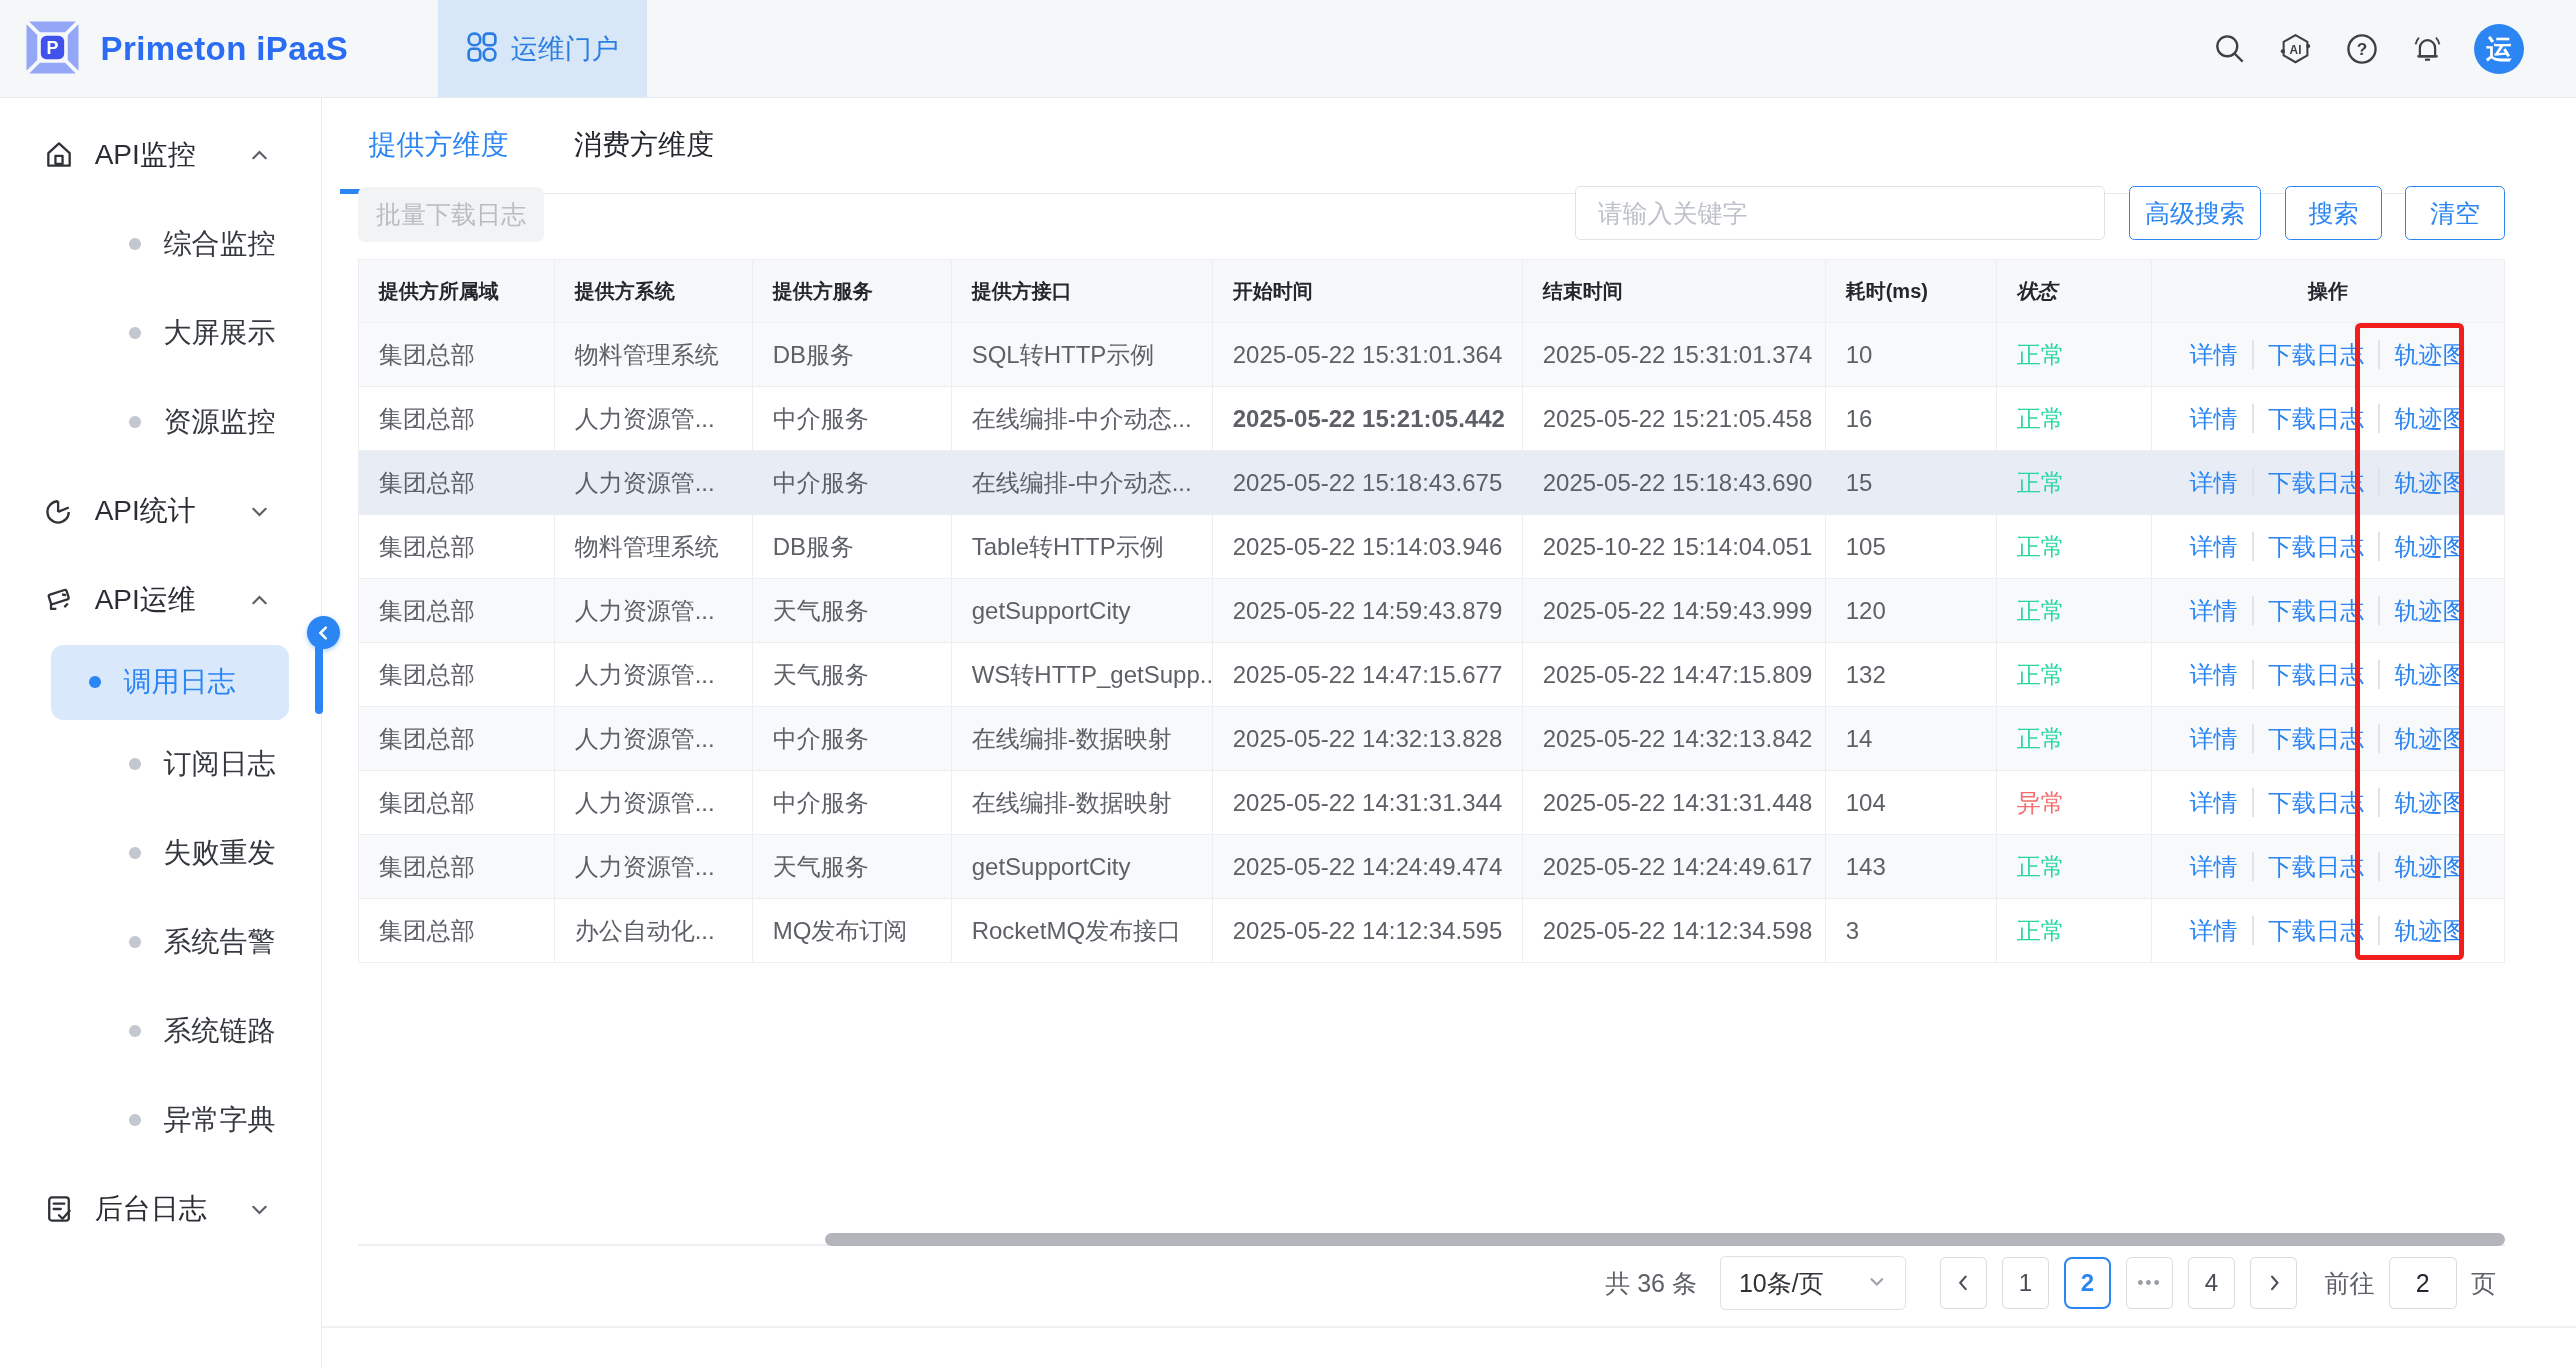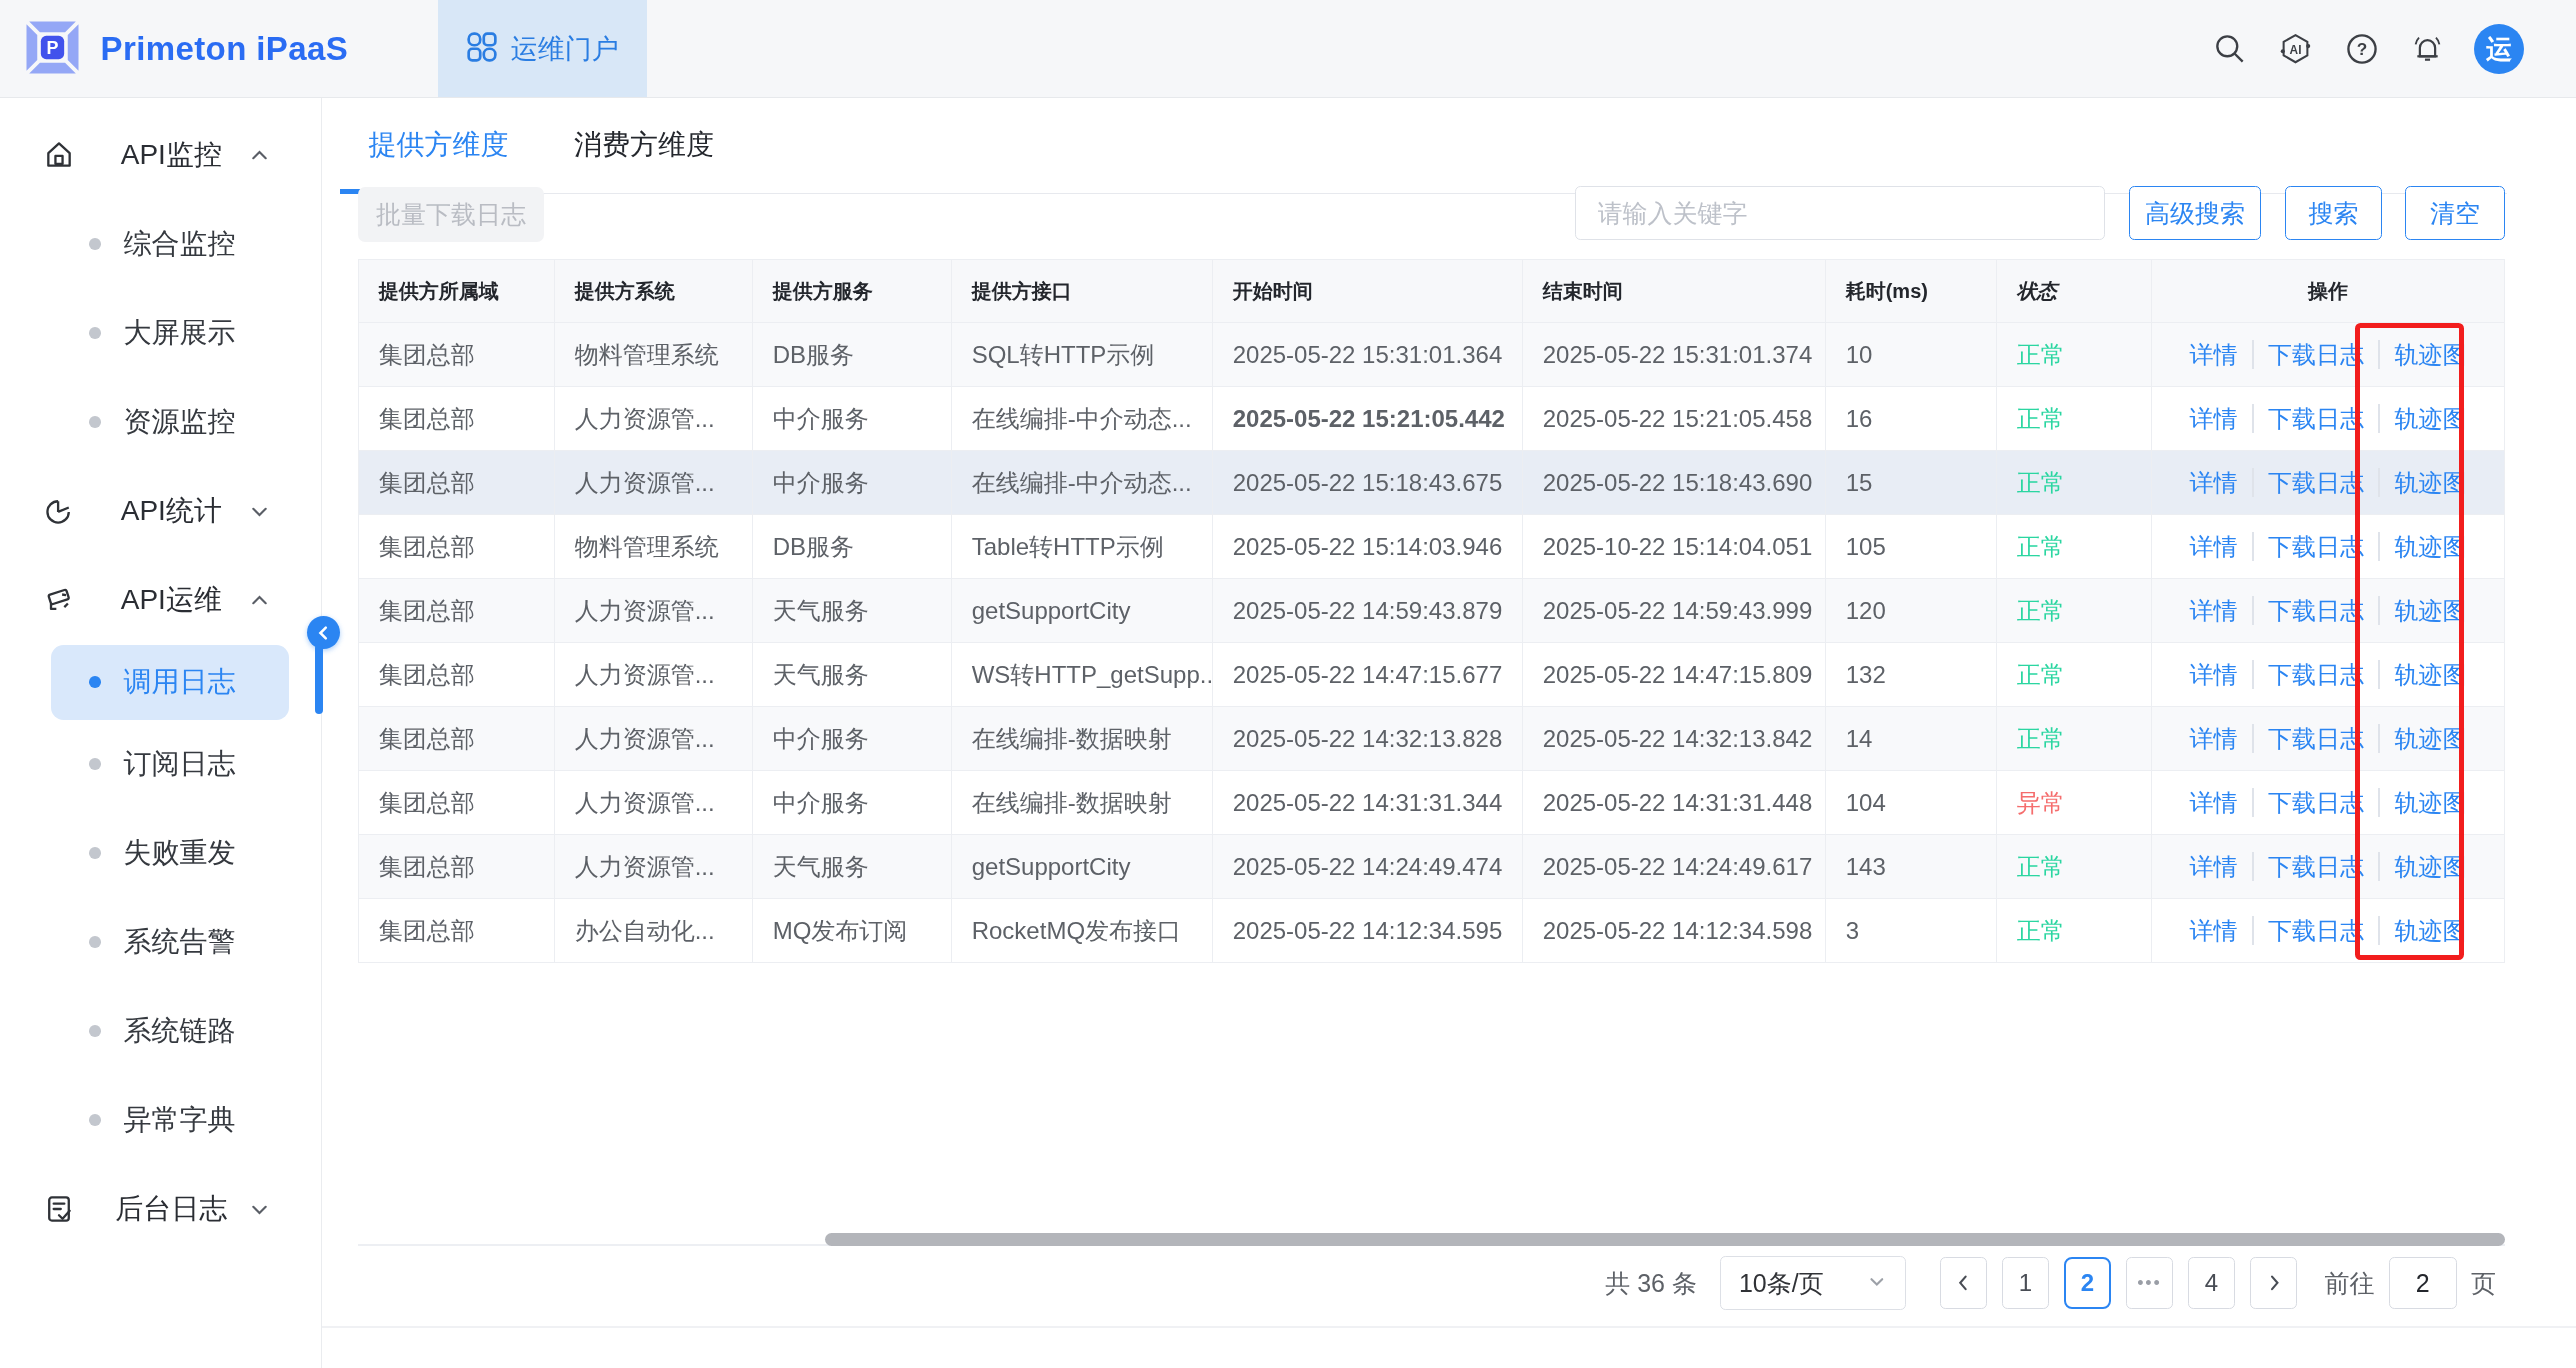--- a/index.html
+++ b/index.html
@@ -16,25 +16,25 @@
                 display:flex; align-items:center; justify-content:center; gap:12.5px; cursor:pointer; }
   .portal-tab .label { font-size:27px; color:#2a7de2; white-space:nowrap; }
   .header-right { position:absolute; right:52px; top:0; height:98px; display:flex; align-items:center; gap:27px; }
   .hicon { width:39px; height:39px; display:flex; align-items:center; justify-content:center; cursor:pointer; }
   .avatar { width:50px; height:50px; border-radius:50%; background:#2b85f2; color:#fff; font-size:26px;
             font-weight:bold; display:flex; align-items:center; justify-content:center; cursor:pointer; }
 
   
   .sidebar { position:absolute; left:0; top:98px; bottom:0; width:322px; background:#fff;
              border-right:1.8px solid #eaecef; padding-top:12.5px; z-index:4; }
-  .m-item { height:89px; display:flex; align-items:center; cursor:pointer; position:relative;text-align:center; }
+  .m-item { height:89px; display:flex; align-items:center; cursor:pointer; position:relative; }
   .m-item .g-icon { width:32px; height:32px; margin-left:43px; display:flex; align-items:center; }
   .m-item .g-label { font-size:28px; color:#2a2d33; margin-left:19.7px; flex:1; }
   .m-item .g-chevron { margin-right:50px; display:flex; }
-  .s-item { height:89px; display:flex; align-items:center; cursor:pointer; position:relative; }
+  .s-item { height:89px; display:flex; align-items:center; cursor:pointer; position:relative;margin-left:40px; }
   .s-item .bullet { width:11.6px; height:11.6px; border-radius:50%; background:#c3c7ce; margin-left:89px; }
   .s-item .s-label { font-size:28px; color:#35393f; margin-left:23px; }
   .s-item.active { margin:0 0 0 51px; width:238px; height:75px; background:#d9e8fb; border-radius:12.5px; }
   .s-item.active .bullet { background:#2b85f2; margin-left:38px; }
   .s-item.active .s-label { color:#2b85f2; }
   .collapse-btn { position:absolute; left:307px; top:616px; width:33px; height:33px; border-radius:50%;
                   background:#2b85f2; display:flex; align-items:center; justify-content:center; z-index:6; cursor:pointer;
                   box-shadow:0 1.8px 5.4px rgba(43,133,242,.4); }
   .side-scroll { position:absolute; left:315px; top:644px; width:8px; height:70px; border-radius:4.5px;
                  background:#2b85f2; z-index:6; cursor:pointer; }

